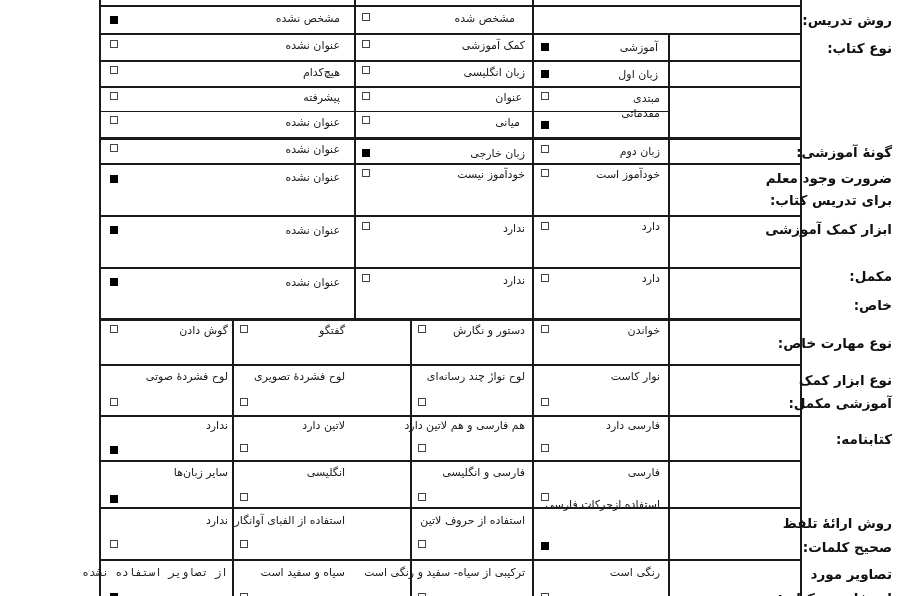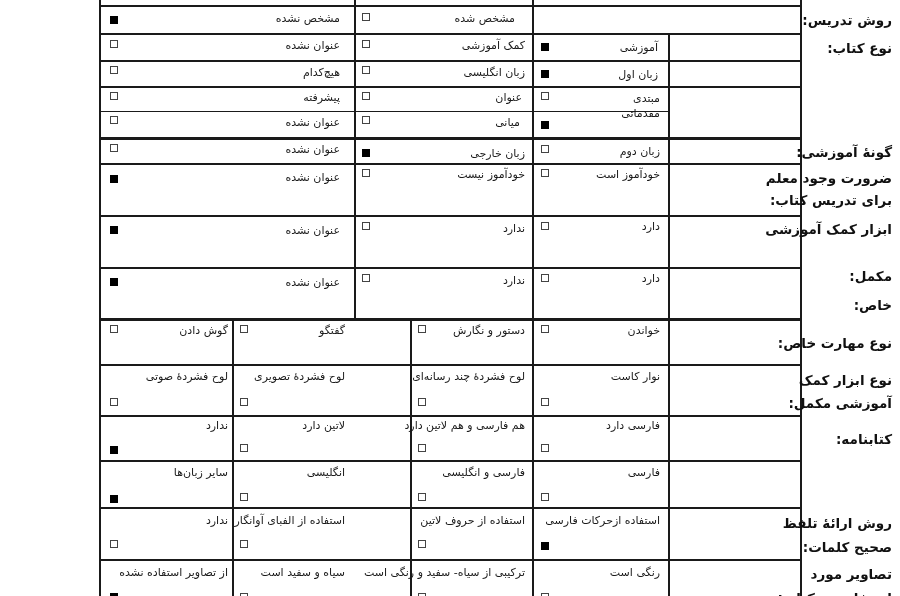--- a/index.html
+++ b/index.html
@@ -127,21 +127,21 @@
   <div class="box" style="left:418px;top:325px;"></div>
   <div class="opt" style="right:555px;top:324px;">گفتگو</div>
   <div class="box" style="left:240px;top:325px;"></div>
   <div class="opt" style="right:672px;top:324px;">گوش دادن</div>
   <div class="box" style="left:110px;top:325px;"></div>
 
   <div class="lbl" style="top:390px;">آموزشی مکمل:</div>
   <div class="lbl" style="top:367px;">نوع ابزار کمک</div>
   <div class="opt" style="right:240px;top:370px;">نوار کاست</div>
   <div class="box" style="left:541px;top:398px;"></div>
-  <div class="opt" style="right:375px;top:370px;">لوح فشردهٔ چند رسانه‌ای</div>
+  <div class="opt" style="right:375px;top:370px;">لوح نوارٔ چند رسانه‌ای</div>
   <div class="box" style="left:418px;top:398px;"></div>
   <div class="opt" style="right:555px;top:370px;">لوح فشردهٔ تصویری</div>
   <div class="box" style="left:240px;top:398px;"></div>
   <div class="opt" style="right:672px;top:370px;">لوح فشردهٔ صوتی</div>
   <div class="box" style="left:110px;top:398px;"></div>
 
   <div class="lbl" style="top:426px;">کتابنامه:</div>
   <div class="opt" style="right:240px;top:419px;">فارسی دارد</div>
   <div class="box" style="left:541px;top:444px;"></div>
   <div class="opt" style="right:375px;top:419px;">هم فارسی و هم لاتین دارد</div>
@@ -155,33 +155,33 @@
   <div class="box" style="left:541px;top:493px;"></div>
   <div class="opt" style="right:375px;top:466px;">فارسی و انگلیسی</div>
   <div class="box" style="left:418px;top:493px;"></div>
   <div class="opt" style="right:555px;top:466px;">انگلیسی</div>
   <div class="box" style="left:240px;top:493px;"></div>
   <div class="opt" style="right:672px;top:466px;">سایر زبان‌ها</div>
   <div class="box on" style="left:110px;top:495px;"></div>
 
   <div class="lbl" style="top:510px;">روش ارائهٔ تلفظ</div>
   <div class="lbl" style="top:534px;">صحیح کلمات:</div>
-  <div class="opt" style="right:240px;top:514px;">استفاده ازحرکات فارسی</div>
+  <div class="opt" style="right:240px;top:498px;">استفاده ازحرکات فارسی</div>
   <div class="box on" style="left:541px;top:542px;"></div>
   <div class="opt" style="right:375px;top:514px;">استفاده از حروف لاتین</div>
   <div class="box" style="left:418px;top:540px;"></div>
   <div class="opt" style="right:555px;top:514px;">استفاده از الفبای آوانگار</div>
   <div class="box" style="left:240px;top:540px;"></div>
   <div class="opt" style="right:672px;top:514px;">ندارد</div>
   <div class="box" style="left:110px;top:540px;"></div>
 
   <div class="lbl" style="top:561px;">تصاویر مورد</div>
   <div class="lbl" style="top:585px;">استفاده در کتاب:</div>
   <div class="opt" style="right:240px;top:566px;">رنگی است</div>
   <div class="box" style="left:541px;top:593px;"></div>
   <div class="opt" style="right:375px;top:566px;">ترکیبی از سیاه- سفید و رنگی است</div>
   <div class="box" style="left:418px;top:593px;"></div>
   <div class="opt" style="right:555px;top:566px;">سیاه و سفید است</div>
   <div class="box" style="left:240px;top:593px;"></div>
-  <div class="opt" style="right:672px;top:566px;">از تصاویر استفاده نشده</div>
+  <div class="opt" style="right:672px;top:566px;font-family:Liberation Mono, monospace;">از تصاویر استفاده نشده</div>
   <div class="box on" style="left:110px;top:593px;"></div>
 
 </div>
 
 </body></html>

